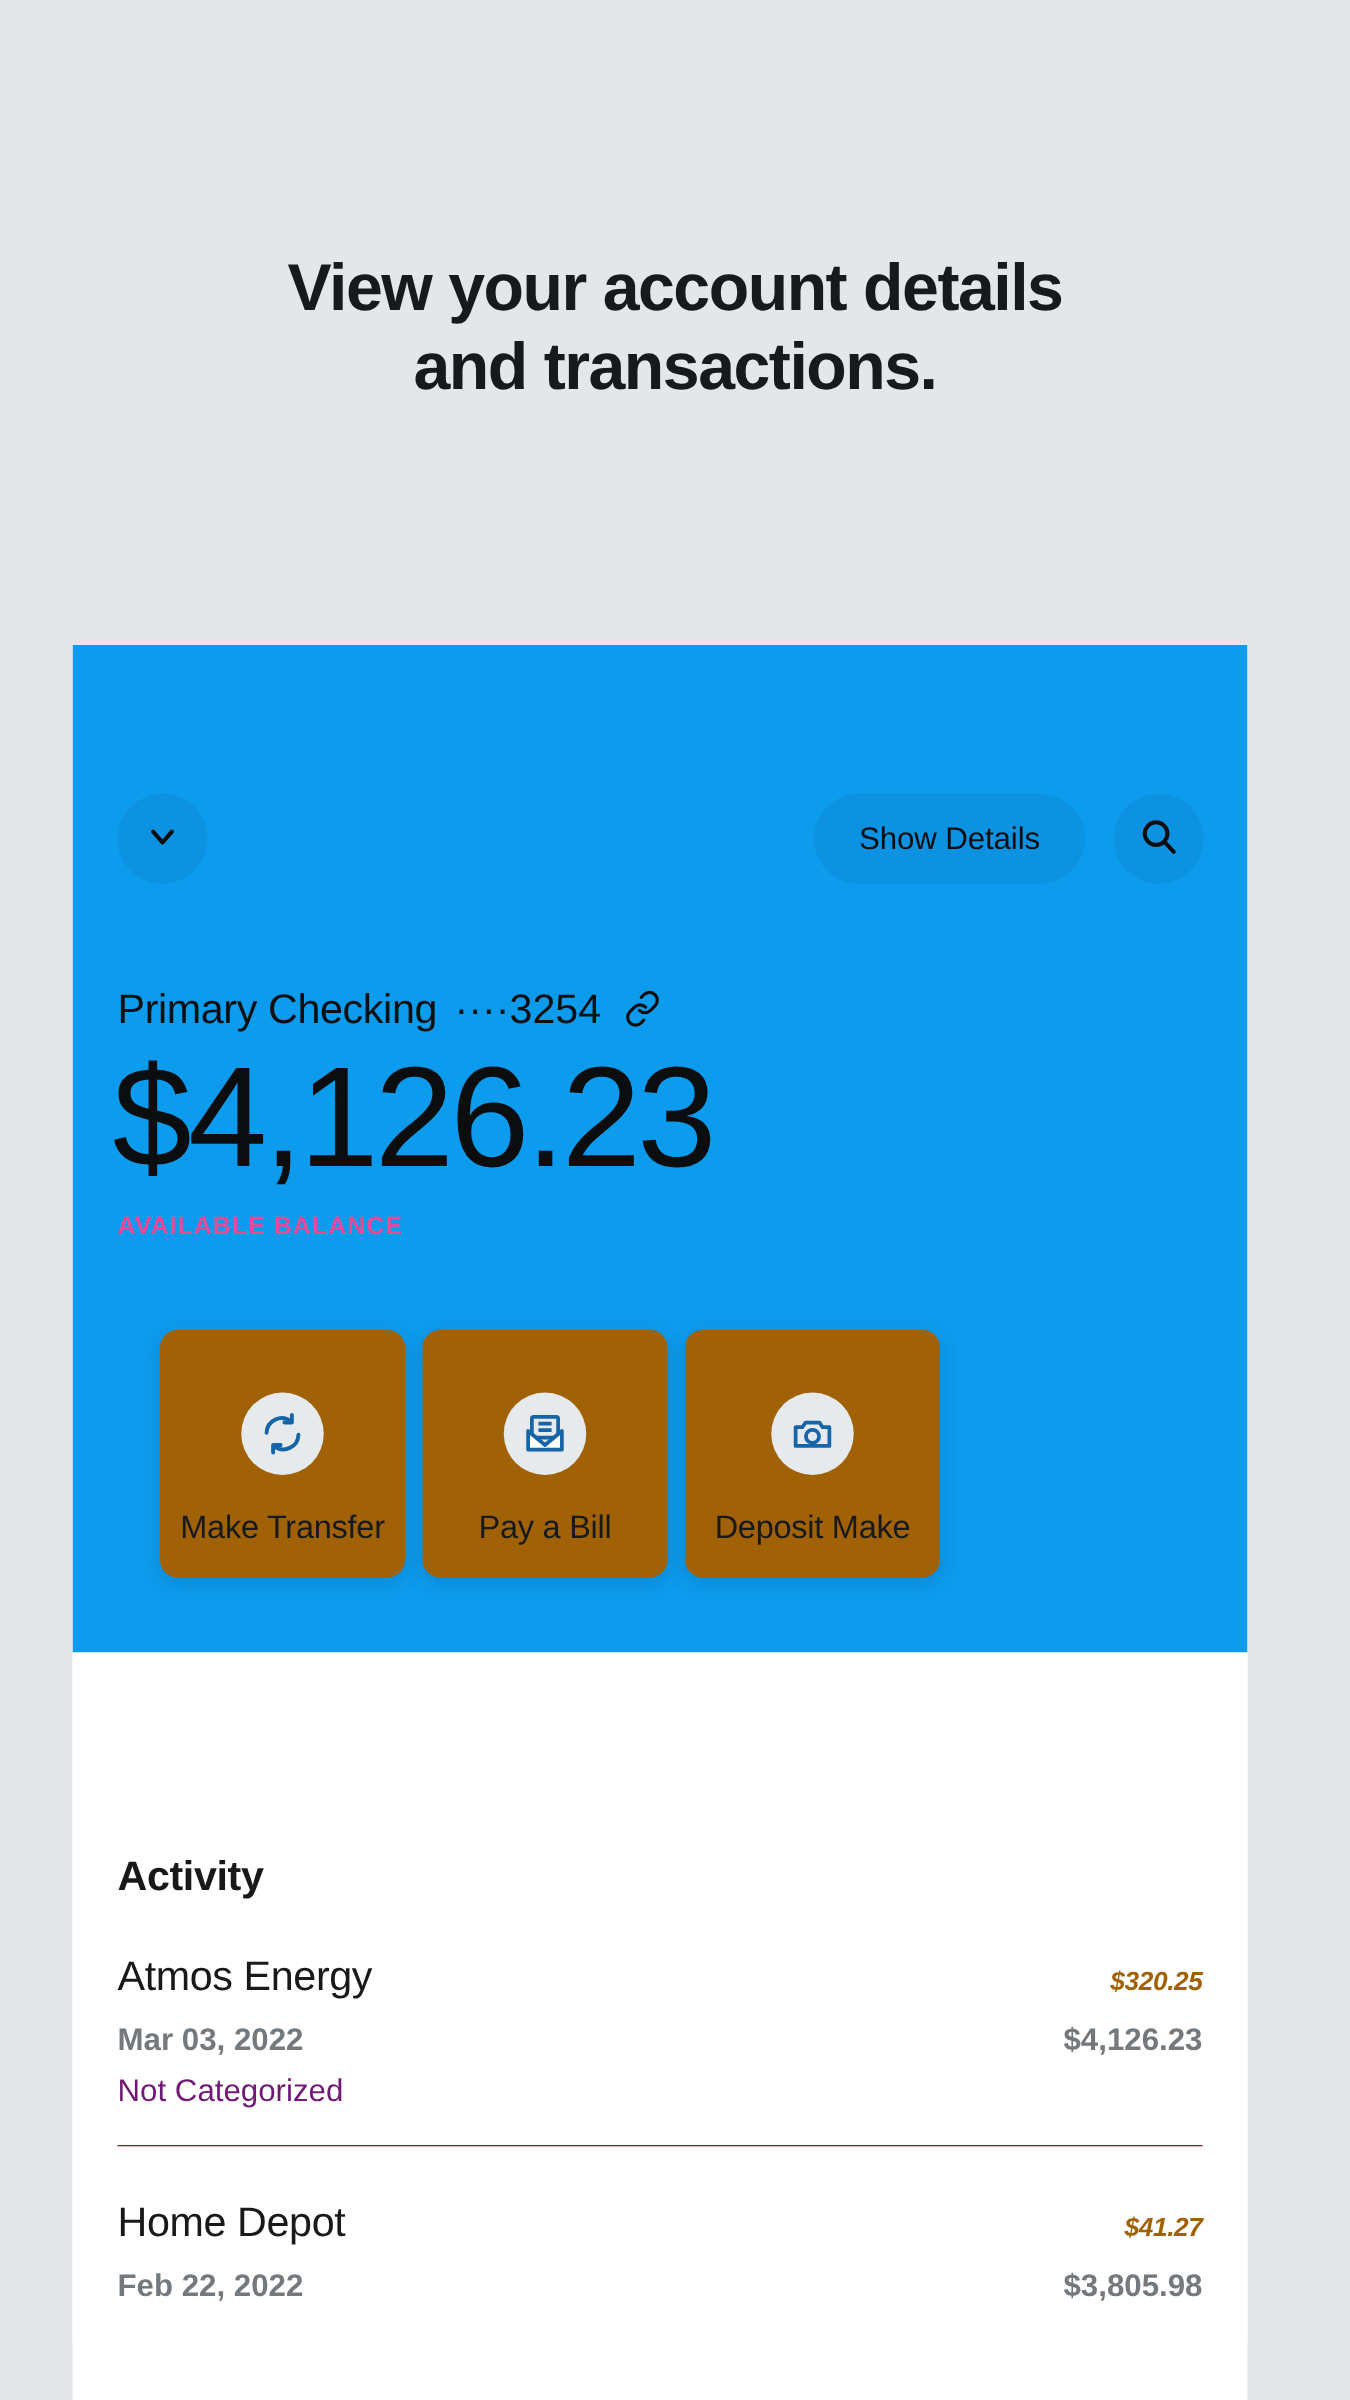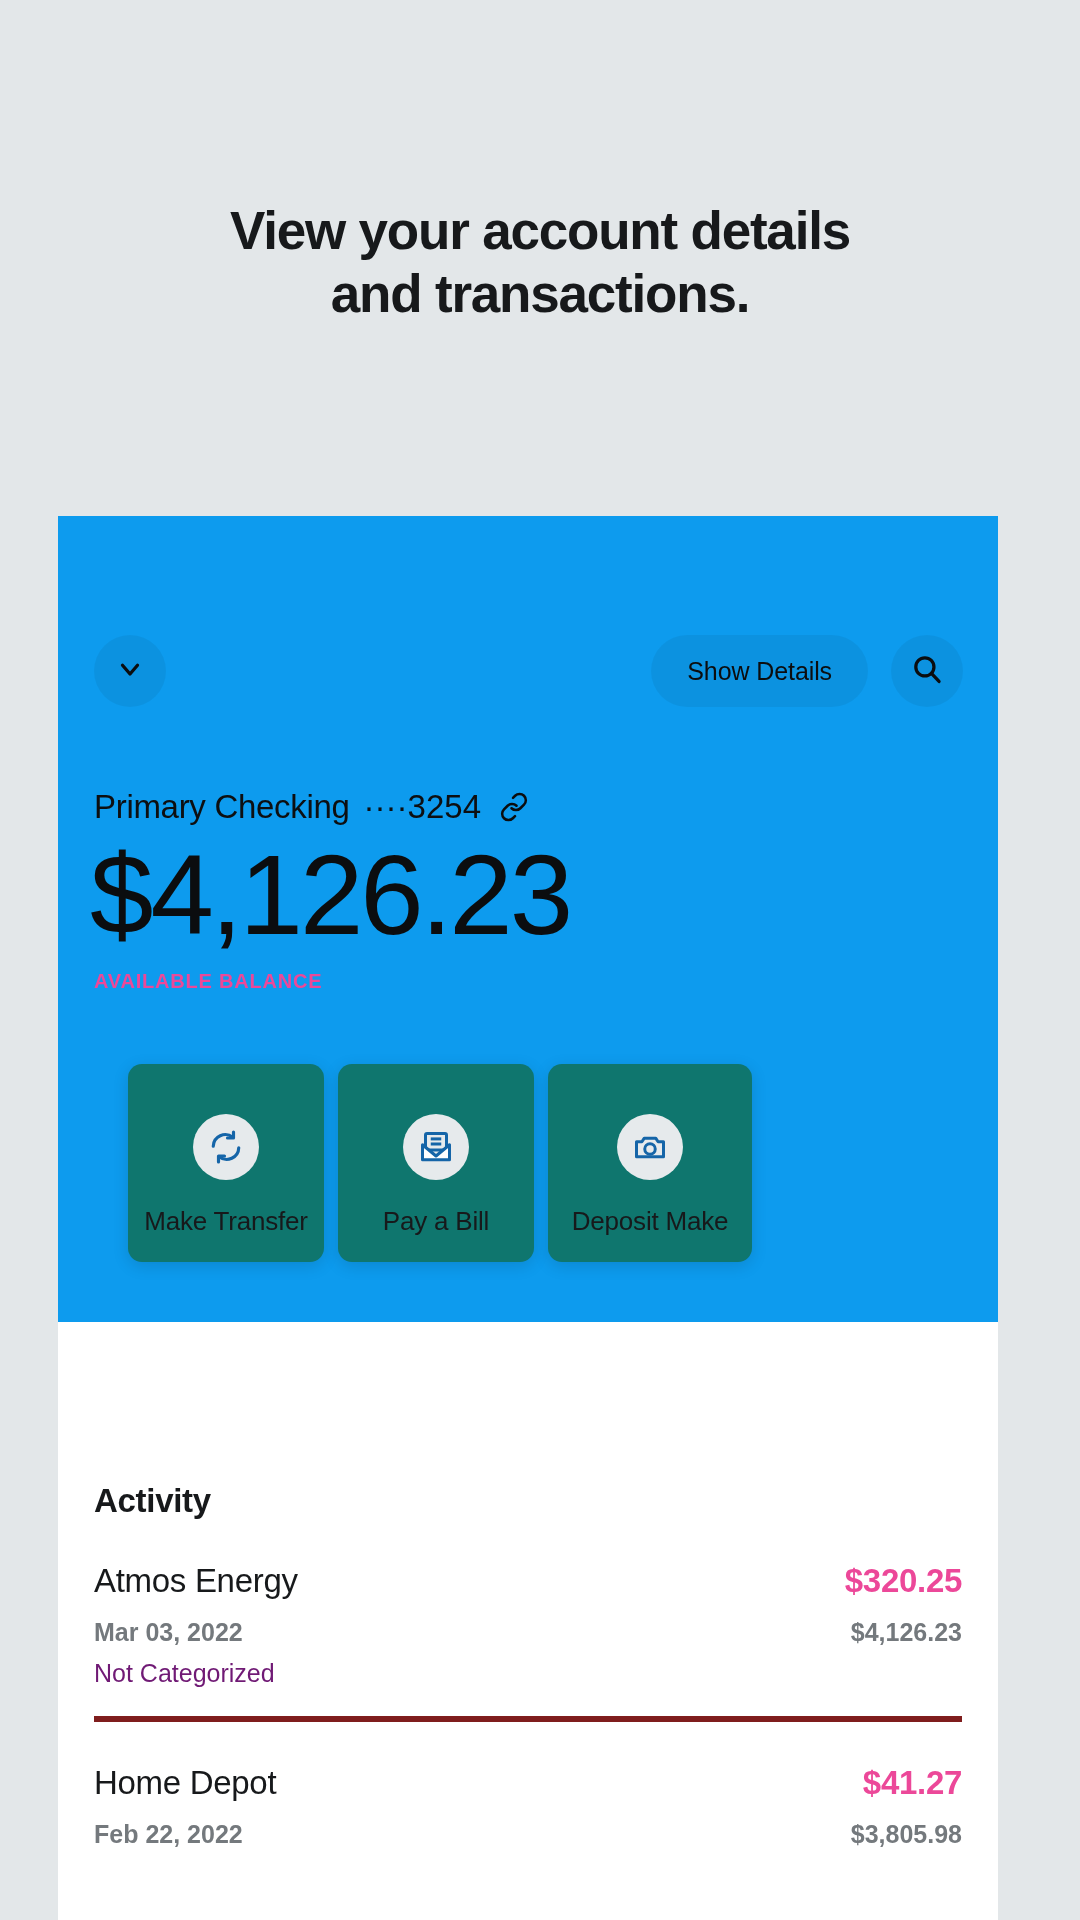--- a/index.html
+++ b/index.html
@@ -136,21 +136,21 @@
   .actions {
     position: absolute;
     left: 70px;
     top: 548px;
     display: flex;
     gap: 14px;
   }
   .action-card {
     width: 196px;
     height: 198px;
-    background: #0f766e;
+    background: #a16207;
     border-radius: 14px;
     box-shadow: 0 4px 16px rgba(0,0,0,0.13);
     display: flex;
     flex-direction: column;
     align-items: center;
     justify-content: flex-start;
     padding-top: 50px;
   }
   .action-card.wide { width: 204px; }
   .icon-circle {
@@ -181,38 +181,39 @@
   }
   .activity-title {
     margin-top: 160px;
     font-size: 33px;
     font-weight: 700;
     color: #17191b;
     letter-spacing: -0.3px;
   }
   .tx {
     padding: 42px 0 28px 0;
-    border-bottom: 6px solid #7f1d1d;
+    border-bottom: 1px solid #7f1d1d;
   }
   .tx:last-child { border-bottom: none; }
   .tx-top {
     display: flex;
     justify-content: space-between;
     align-items: baseline;
   }
   .tx-name {
     font-size: 33px;
     color: #17191b;
     letter-spacing: -0.3px;
   }
   .tx-amount {
-    font-size: 33px;
+    font-size: 21px;
     font-weight: 700;
-    color: #ec4899;
+    color: #a16207;
     letter-spacing: -0.3px;
+    font-style: italic;
   }
   .tx-mid {
     display: flex;
     justify-content: space-between;
     align-items: baseline;
     margin-top: 18px;
     font-weight: bold;
   }
   .tx-date {
     font-size: 25px;

